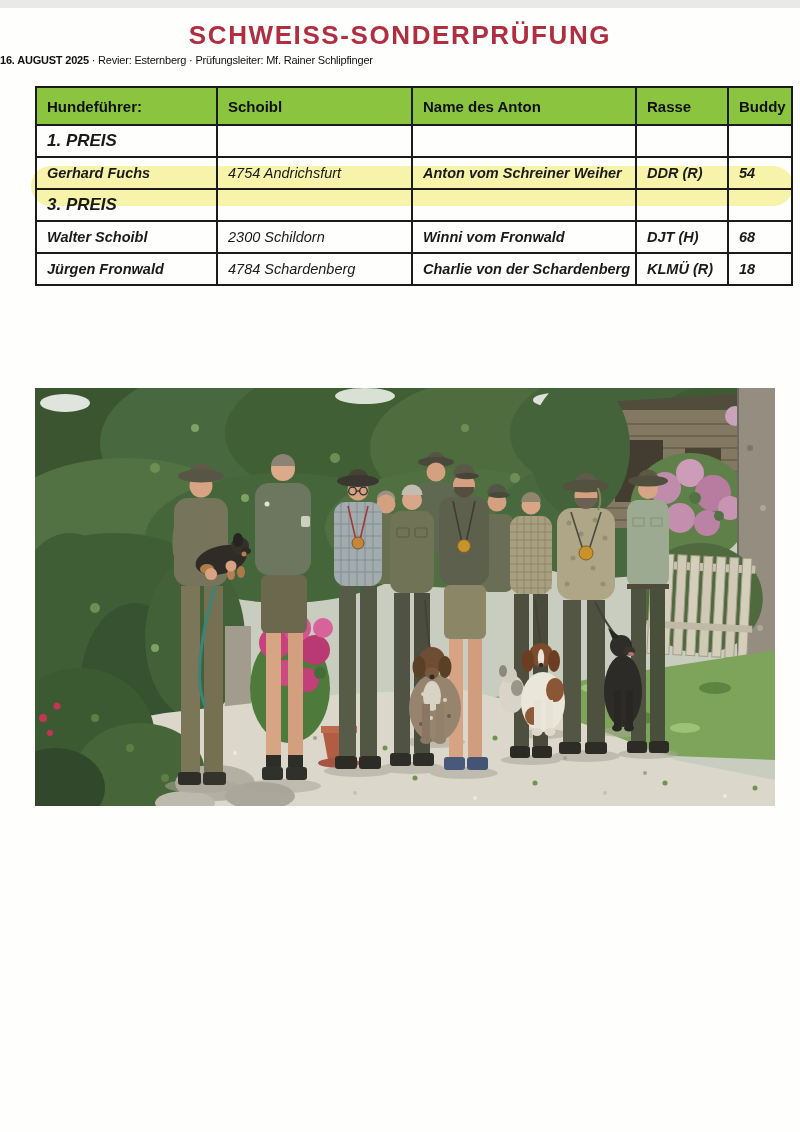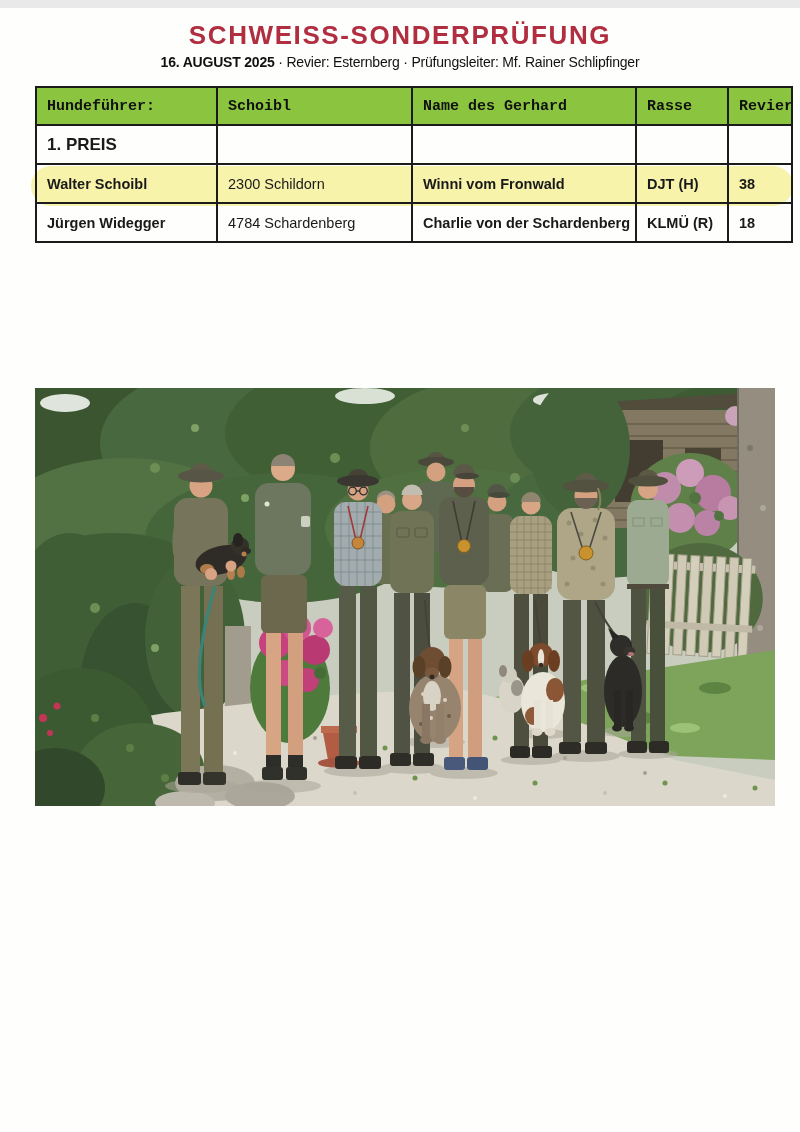--- a/index.html
+++ b/index.html
@@ -13,40 +13,40 @@
     position:relative;width:800px;height:1132px;margin:8px auto;
     background:#fefefd;overflow:hidden;
     font-family:"Liberation Sans","DejaVu Sans",sans-serif;color:#1a1a1a;
   }
   .title{
     position:absolute;top:12px;left:0;width:100%;text-align:center;
     font-size:26px;font-weight:bold;letter-spacing:1.6px;color:var(--title-red);
     margin:0;
   }
   .subtitle{
-    position:absolute;top:46px;left:0;width:100%;text-align:center;
-    font-size:14px;letter-spacing:-0.2px;margin:0;color:#111;
+    position:absolute;top:46px;left:0;width:100%;
+    font-size:11px;letter-spacing:-0.2px;margin:0;color:#111;
   }
   .subtitle b{font-weight:bold;}
   .table-wrap{position:absolute;left:35px;top:78px;width:756px;}
   .hl-mark{
     position:absolute;left:-4px;top:80px;width:762px;height:40px;
     border-radius:20px;background:var(--highlight-yellow);z-index:0;
   }
   table.results{
     position:relative;z-index:1;border-collapse:collapse;table-layout:fixed;
     width:756px;
   }
   table.results th,table.results td{
     border:2px solid var(--border-black);
     padding:0 0 0 10px;vertical-align:middle;text-align:left;
     overflow:hidden;white-space:nowrap;
   }
-  table.results thead tr{height:38px;font-family:Liberation Mono, monospace;}
-  table.results tbody tr{height:39px;}
+  table.results thead tr{height:38px;}
+  table.results tbody tr{height:32px;font-style:italic;}
   table.results th{
     background:var(--header-green);font-size:15px;font-weight:bold;color:#111;
   }
   td.cell-section{font-size:17px;font-weight:bold;padding-left:9px;}
   td.cell-handler{font-size:14.5px;font-weight:bold;}
   td.cell-address{font-size:14.5px;font-weight:normal;}
   td.cell-dog{font-size:14.5px;font-weight:bold;}
   td.cell-breed{font-size:14.5px;font-weight:bold;padding-left:13px;}
   td.cell-points,th.col-points{font-size:14.5px;font-weight:bold;text-align:center;padding-left:0;}
   .photo{
@@ -69,42 +69,56 @@
         <col style="width:181px">
           <col style="width:195px">
           <col style="width:224px">
           <col style="width:92px">
           <col style="width:64px">
       </colgroup>
       <thead>
           <tr id="thead-row">
             <th>Hundeführer:</th>
             <th>Schoibl</th>
-            <th>Name des Gerhard</th>
+            <th>Name des Anton</th>
             <th>Rasse</th>
-            <th class="col-points">Revier</th>
+            <th class="col-points">Buddy</th>
           </tr>
         </thead>
       <tbody id="tbody-rows">
           <tr>
             <td class="cell-section">1. PREIS</td>
+            <td></td>
+            <td></td>
+            <td></td>
+            <td></td>
+          </tr>
+          <tr>
+            <td class="cell-handler">Gerhard Fuchs</td>
+            <td class="cell-address">4754 Andrichsfurt</td>
+            <td class="cell-dog">Anton vom Schreiner Weiher</td>
+            <td class="cell-breed">DDR (R)</td>
+            <td class="cell-points">54</td>
+          </tr>
+          <tr>
+            <td class="cell-section">3. PREIS</td>
             <td></td>
             <td></td>
             <td></td>
             <td></td>
           </tr>
           <tr>
             <td class="cell-handler">Walter Schoibl</td>
             <td class="cell-address">2300 Schildorn</td>
             <td class="cell-dog">Winni vom Fronwald</td>
             <td class="cell-breed">DJT (H)</td>
-            <td class="cell-points">38</td>
+            <td class="cell-points">68</td>
           </tr>
           <tr>
-            <td class="cell-handler">Jürgen Widegger</td>
+            <td class="cell-handler">Jürgen Fronwald</td>
             <td class="cell-address">4784 Schardenberg</td>
             <td class="cell-dog">Charlie von der Schardenberg</td>
             <td class="cell-breed">KLMÜ (R)</td>
             <td class="cell-points">18</td>
           </tr>
         </tbody>
     </table>
   </div>
 
   <svg class="photo" viewBox="0 0 740 418" xmlns="http://www.w3.org/2000/svg">

